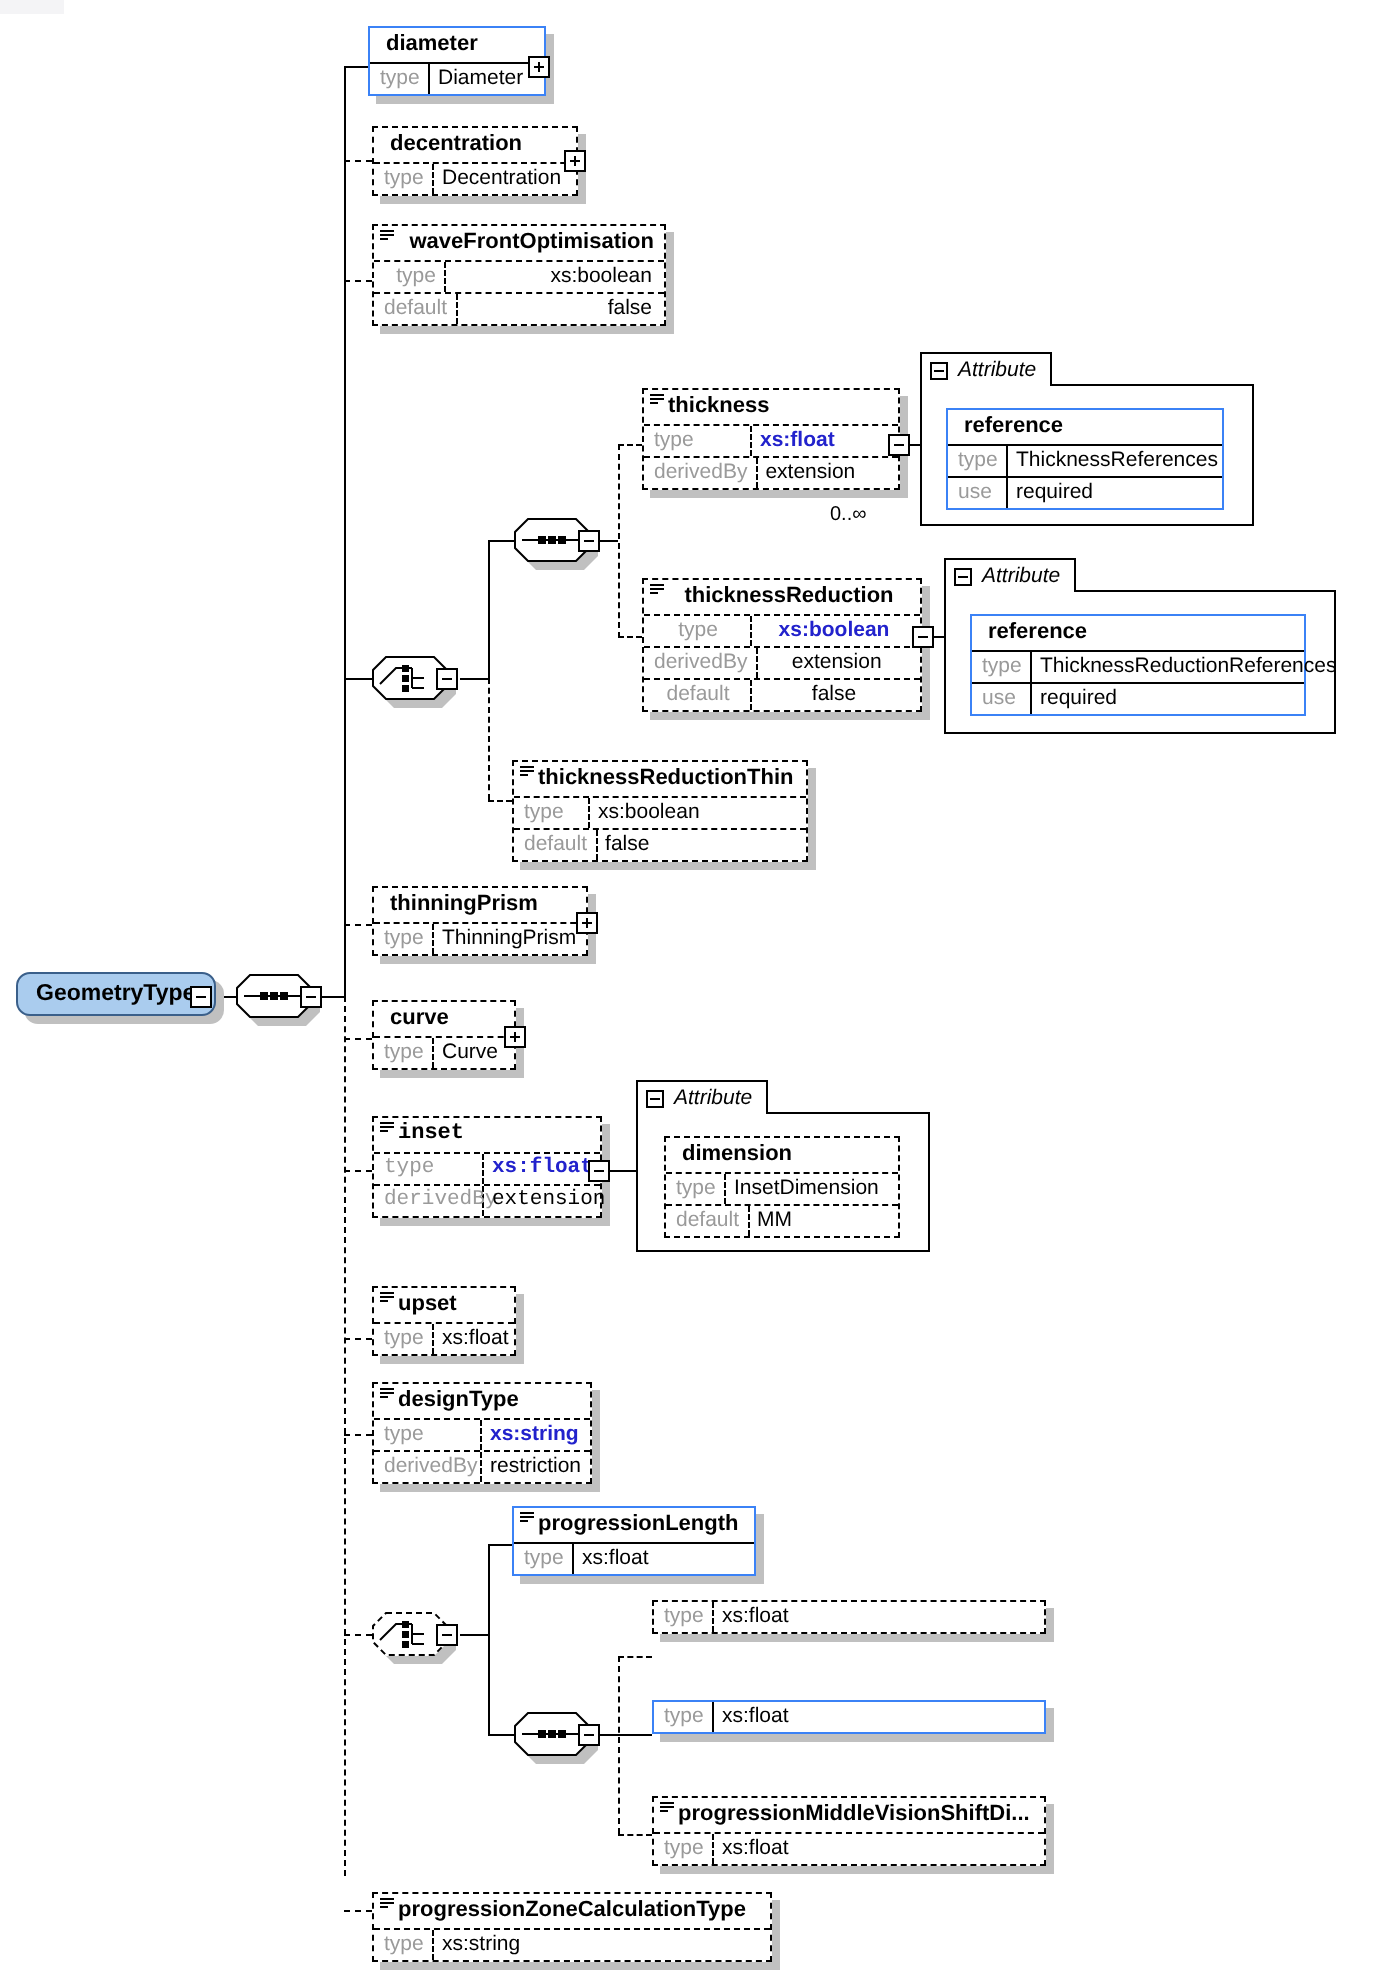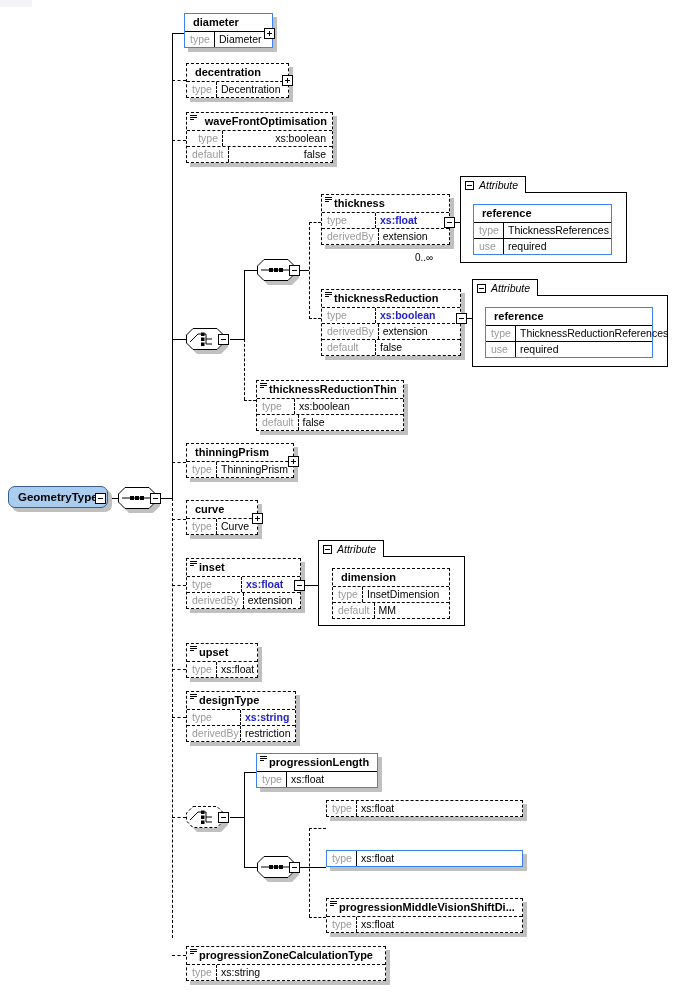--- a/index.html
+++ b/index.html
@@ -427,21 +427,21 @@
           <div class="pv">ThicknessReferences</div>
         </div>
         <div class="prow">
           <div class="pk">use</div>
           <div class="pv">required</div>
         </div>
       </div>
     </div>
   </div>
 
-  <div class="node" style="left:321px;top:289px;">
+  <div class="node" style="left:321px;top:289px;text-align:center;">
     <div class="shadow"></div>
     <div class="box opt" style="width:140px;">
       <div class="b-title notop optb"><span class="elemicon">
             <i></i>
             <i></i>
             <i></i>
           </span>thicknessReduction</div>
       <div class="prow">
         <div class="pk" style="min-width:54px;">type</div>
         <div class="pv blue">xs:boolean</div>
@@ -518,21 +518,21 @@
       <div class="prow">
         <div class="pk">type</div>
         <div class="pv">Curve</div>
       </div>
     </div>
   </div>
   <div class="exp plus" style="left:252px;top:513px;"></div>
 
   <div class="node" style="left:186px;top:558px;">
     <div class="shadow"></div>
-    <div class="box opt" style="width:115px;">
+    <div class="box opt" style="width:115px;font-family:Liberation Mono, monospace;">
       <div class="b-title notop optb"><span class="elemicon">
             <i></i>
             <i></i>
             <i></i>
           </span>inset</div>
       <div class="prow">
         <div class="pk" style="min-width:55px;">type</div>
         <div class="pv blue">xs:float</div>
       </div>
       <div class="prow">

